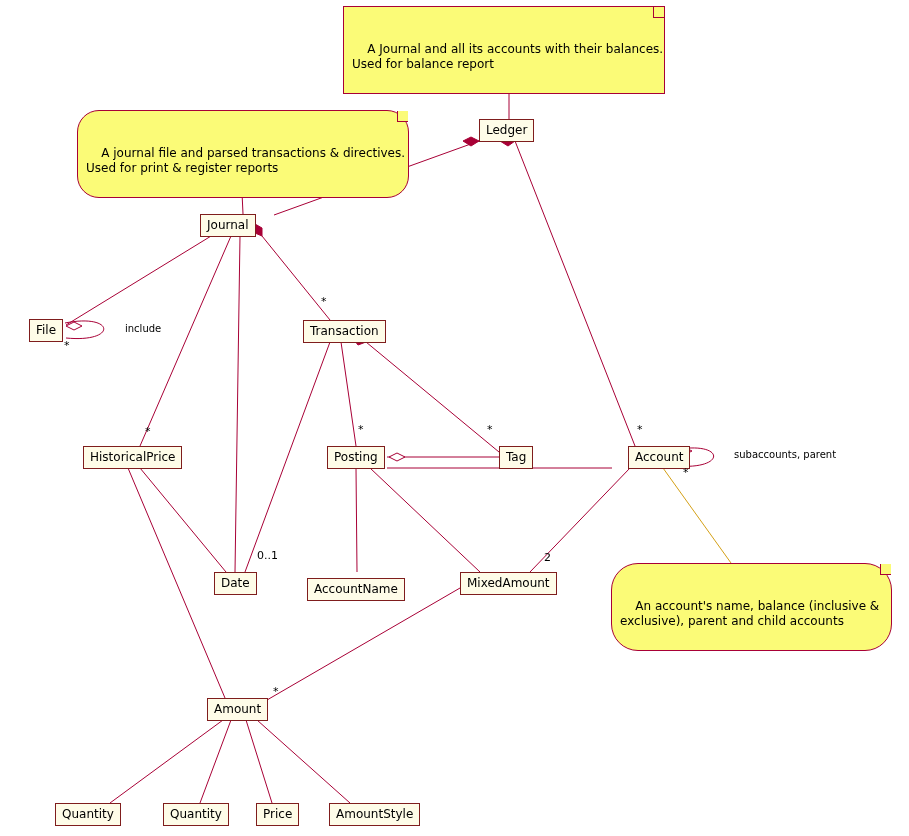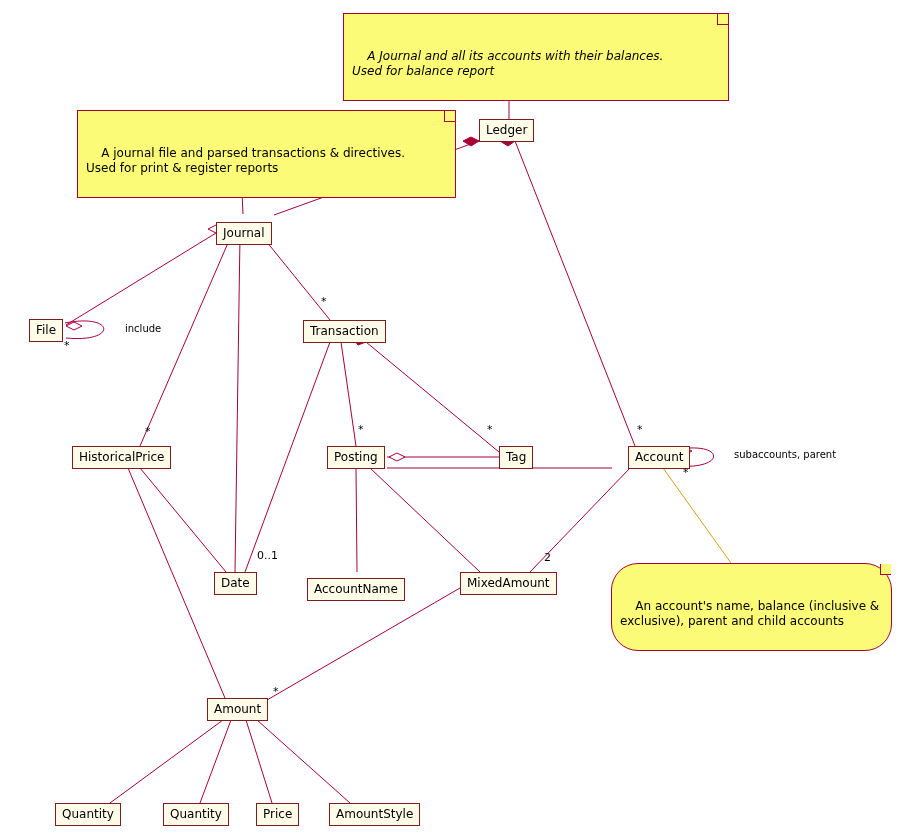--- a/index.html
+++ b/index.html
@@ -137,51 +137,51 @@
     </g>
 
     <g fill="#ffffff" stroke="#a80036" stroke-width="1">
       <polygon points="216,233 208,229 216,225 224,229"></polygon>
       <polygon points="66,326 74,322 82,326 74,330"></polygon>
       <polygon points="389,457 397,453 405,457 397,461"></polygon>
       <polygon points="676,451 684,447 692,451 684,455"></polygon>
     </g>
   </svg>
 
-  <div class="note" style="left:343px; top:13px; width:386px;font-style:italic;">
+  <div class="note" style="left:343px; top:6px; width:322px;">
     <span class="fold"></span>
     <span>A Journal and all its accounts with their balances.
 Used for balance report</span>
   </div>
 
-  <div class="note" style="left:77px; top:110px; width:379px;">
+  <div class="note" style="left:77px; top:110px; width:332px;border-radius:22px;">
     <span class="fold"></span>
     <span>A journal file and parsed transactions &amp; directives.
 Used for print &amp; register reports</span>
   </div>
 
   <div class="note" style="left:611px; top:563px; width:281px;border-radius:27px;">
     <span class="fold"></span>
     <span>An account's name, balance (inclusive &amp;
 exclusive), parent and child accounts</span>
   </div>
 
   <div class="node" style="left:479px; top:119px;">
     <span>Ledger</span>
   </div>
-  <div class="node" style="left:216px; top:214px;margin-top:8px;">
+  <div class="node" style="left:200px; top:214px;">
     <span>Journal</span>
   </div>
   <div class="node" style="left:29px; top:319px;">
     <span>File</span>
   </div>
   <div class="node" style="left:303px; top:320px;">
     <span>Transaction</span>
   </div>
-  <div class="node" style="left:72px; top:446px;">
+  <div class="node" style="left:83px; top:446px;">
     <span>HistoricalPrice</span>
   </div>
   <div class="node" style="left:327px; top:446px;">
     <span>Posting</span>
   </div>
   <div class="node" style="left:499px; top:446px;">
     <span>Tag</span>
   </div>
   <div class="node" style="left:628px; top:446px;">
     <span>Account</span>

